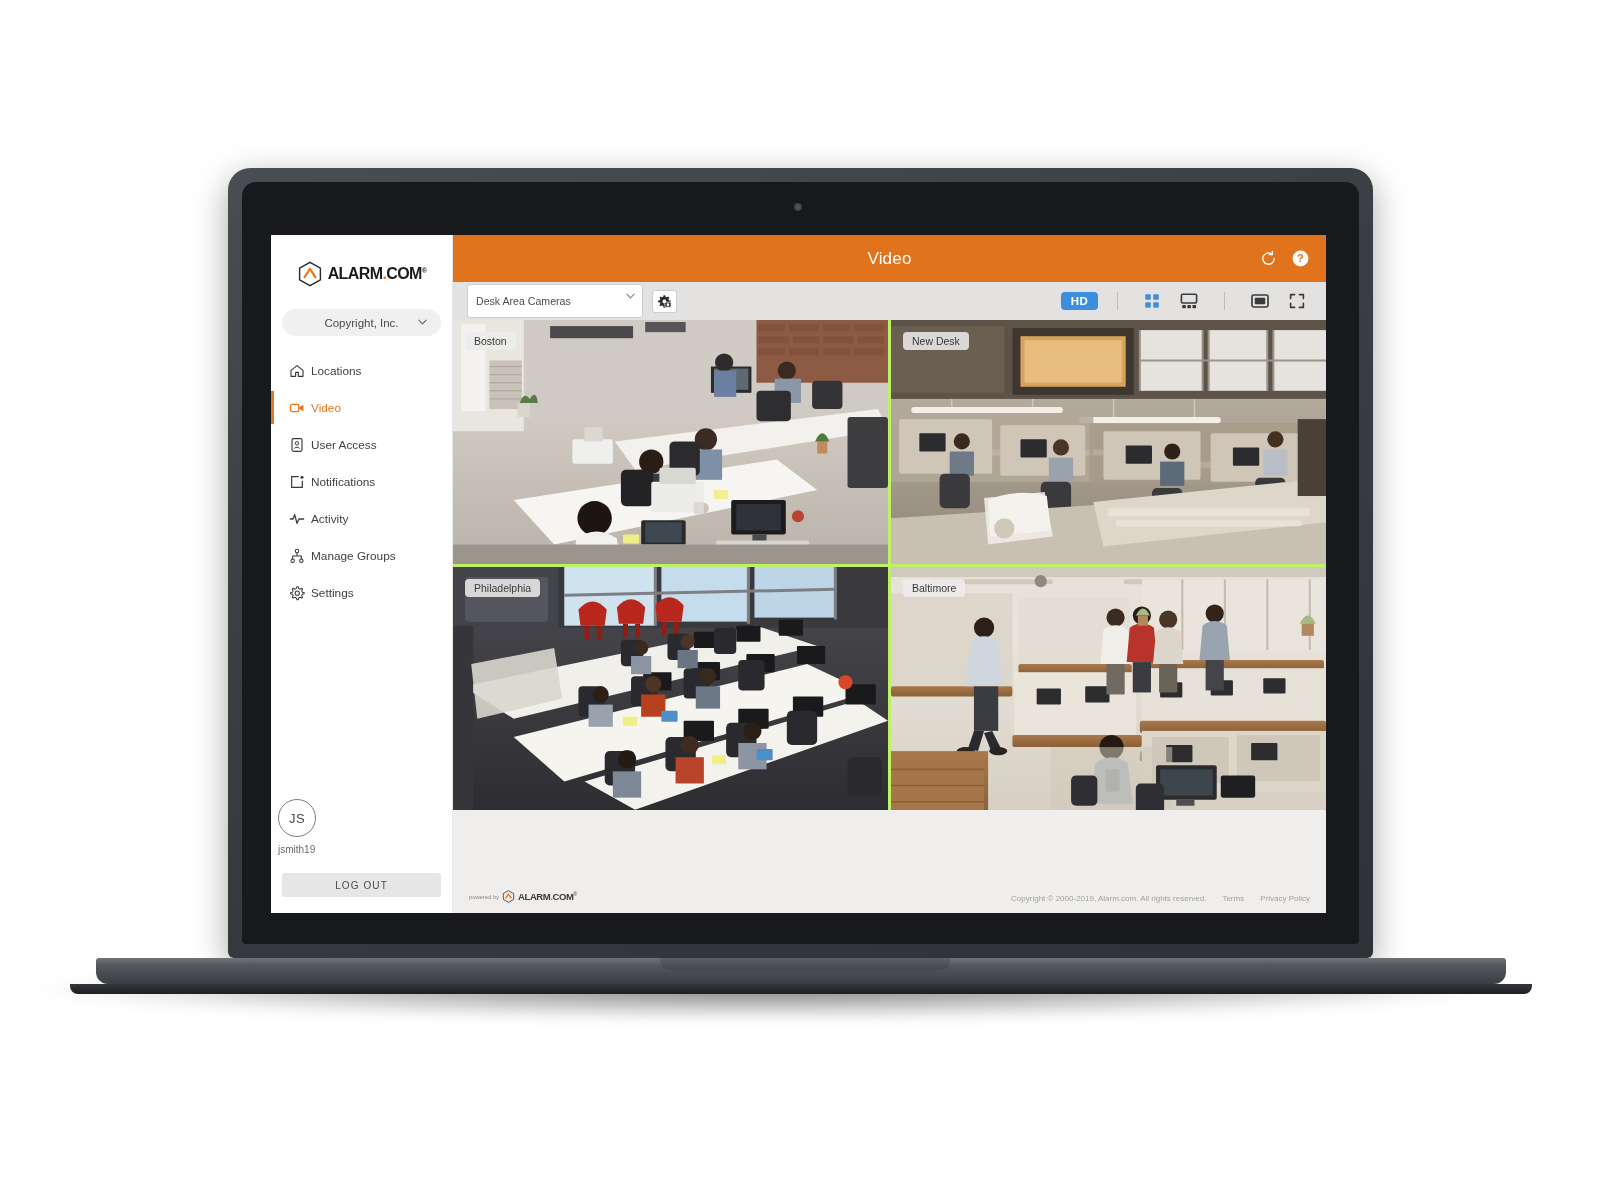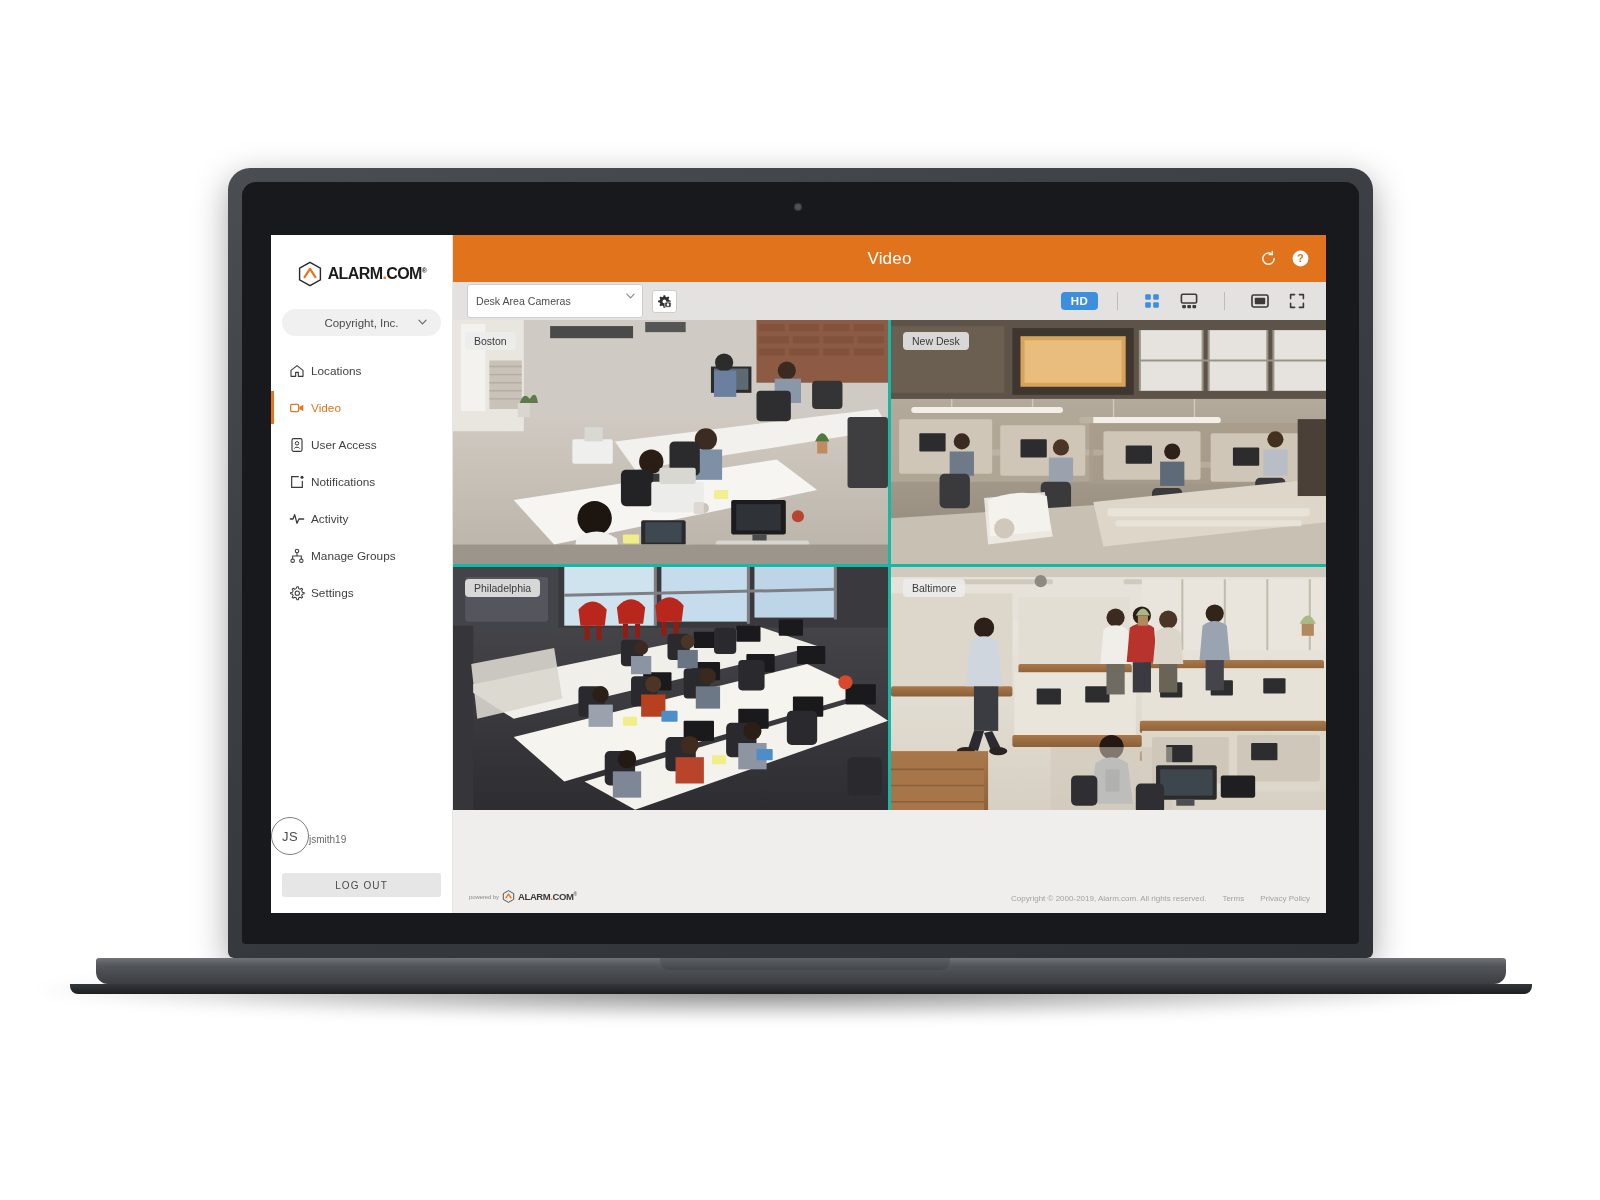--- a/index.html
+++ b/index.html
@@ -87,21 +87,21 @@
   .navitem .nav-label { font-size: 11.8px; color: #3f3f3f; }
   .navitem.active .nav-label { color: #e8751a; }
   .navitem.active::before {
     content: ""; position: absolute; left: 0; top: 2px;
     width: 3px; height: 33px; background: #e8751a;
   }
   .navicon { width: 16px; height: 16px; flex: 0 0 16px; display: block; }
 
   .sidebar-spacer { flex: 1 1 auto; }
 
-  .user-block { display: flex; flex-direction: row; align-items: center; padding-bottom: 8px; }
+  .user-block { display: flex; flex-direction: column; align-items: flex-start; padding-bottom: 8px; padding-left: 7px; }
   .avatar {
     width: 38px; height: 38px; border-radius: 50%;
     border: 1.4px solid #7d7d7d; display: flex; align-items: center;
     justify-content: center; font-size: 13px; color: #4a4a4a; letter-spacing: 0.4px;
   }
   .username { font-size: 10px; color: #6a6a6a; margin-top: 7px; }
   .logout {
     margin: 10px 11px 16px 11px; height: 24px; border-radius: 3px;
     background: #e6e6e6; display: flex; align-items: center; justify-content: center;
     font-size: 10px; letter-spacing: 1.1px; color: #4a4a4a; cursor: pointer;
@@ -146,21 +146,21 @@
     border-radius: 4px; padding: 3px 10px; letter-spacing: 0.3px; cursor: pointer;
   }
   .tb-sep { width: 1px; height: 18px; background: #bdbcba; margin: 0 13px; }
   .tb-icon { margin: 0 7px; cursor: pointer; display: flex; align-items: center; }
 
   
   .grid-wrap { flex: 1 1 auto; padding: 0; background: #efeeec; min-height: 0; }
   .cam-grid {
     width: 100%; height: 490px; display: grid;
     grid-template-columns: 1fr 1fr; grid-template-rows: 1fr 1fr; gap: 3px;
-    background: #14b8a6;
+    background: #bef264;
   }
   .cam-tile { position: relative; overflow: hidden; background: #9a9a96; }
   .cam-label {
     position: absolute; left: 12px; top: 12px;
     background: rgba(236,236,236,0.86); color: #3a3a3a;
     font-size: 10.5px; padding: 3px 9px; border-radius: 4px;
   }
   .cam-scene { position: absolute; inset: 0; }
 
   

